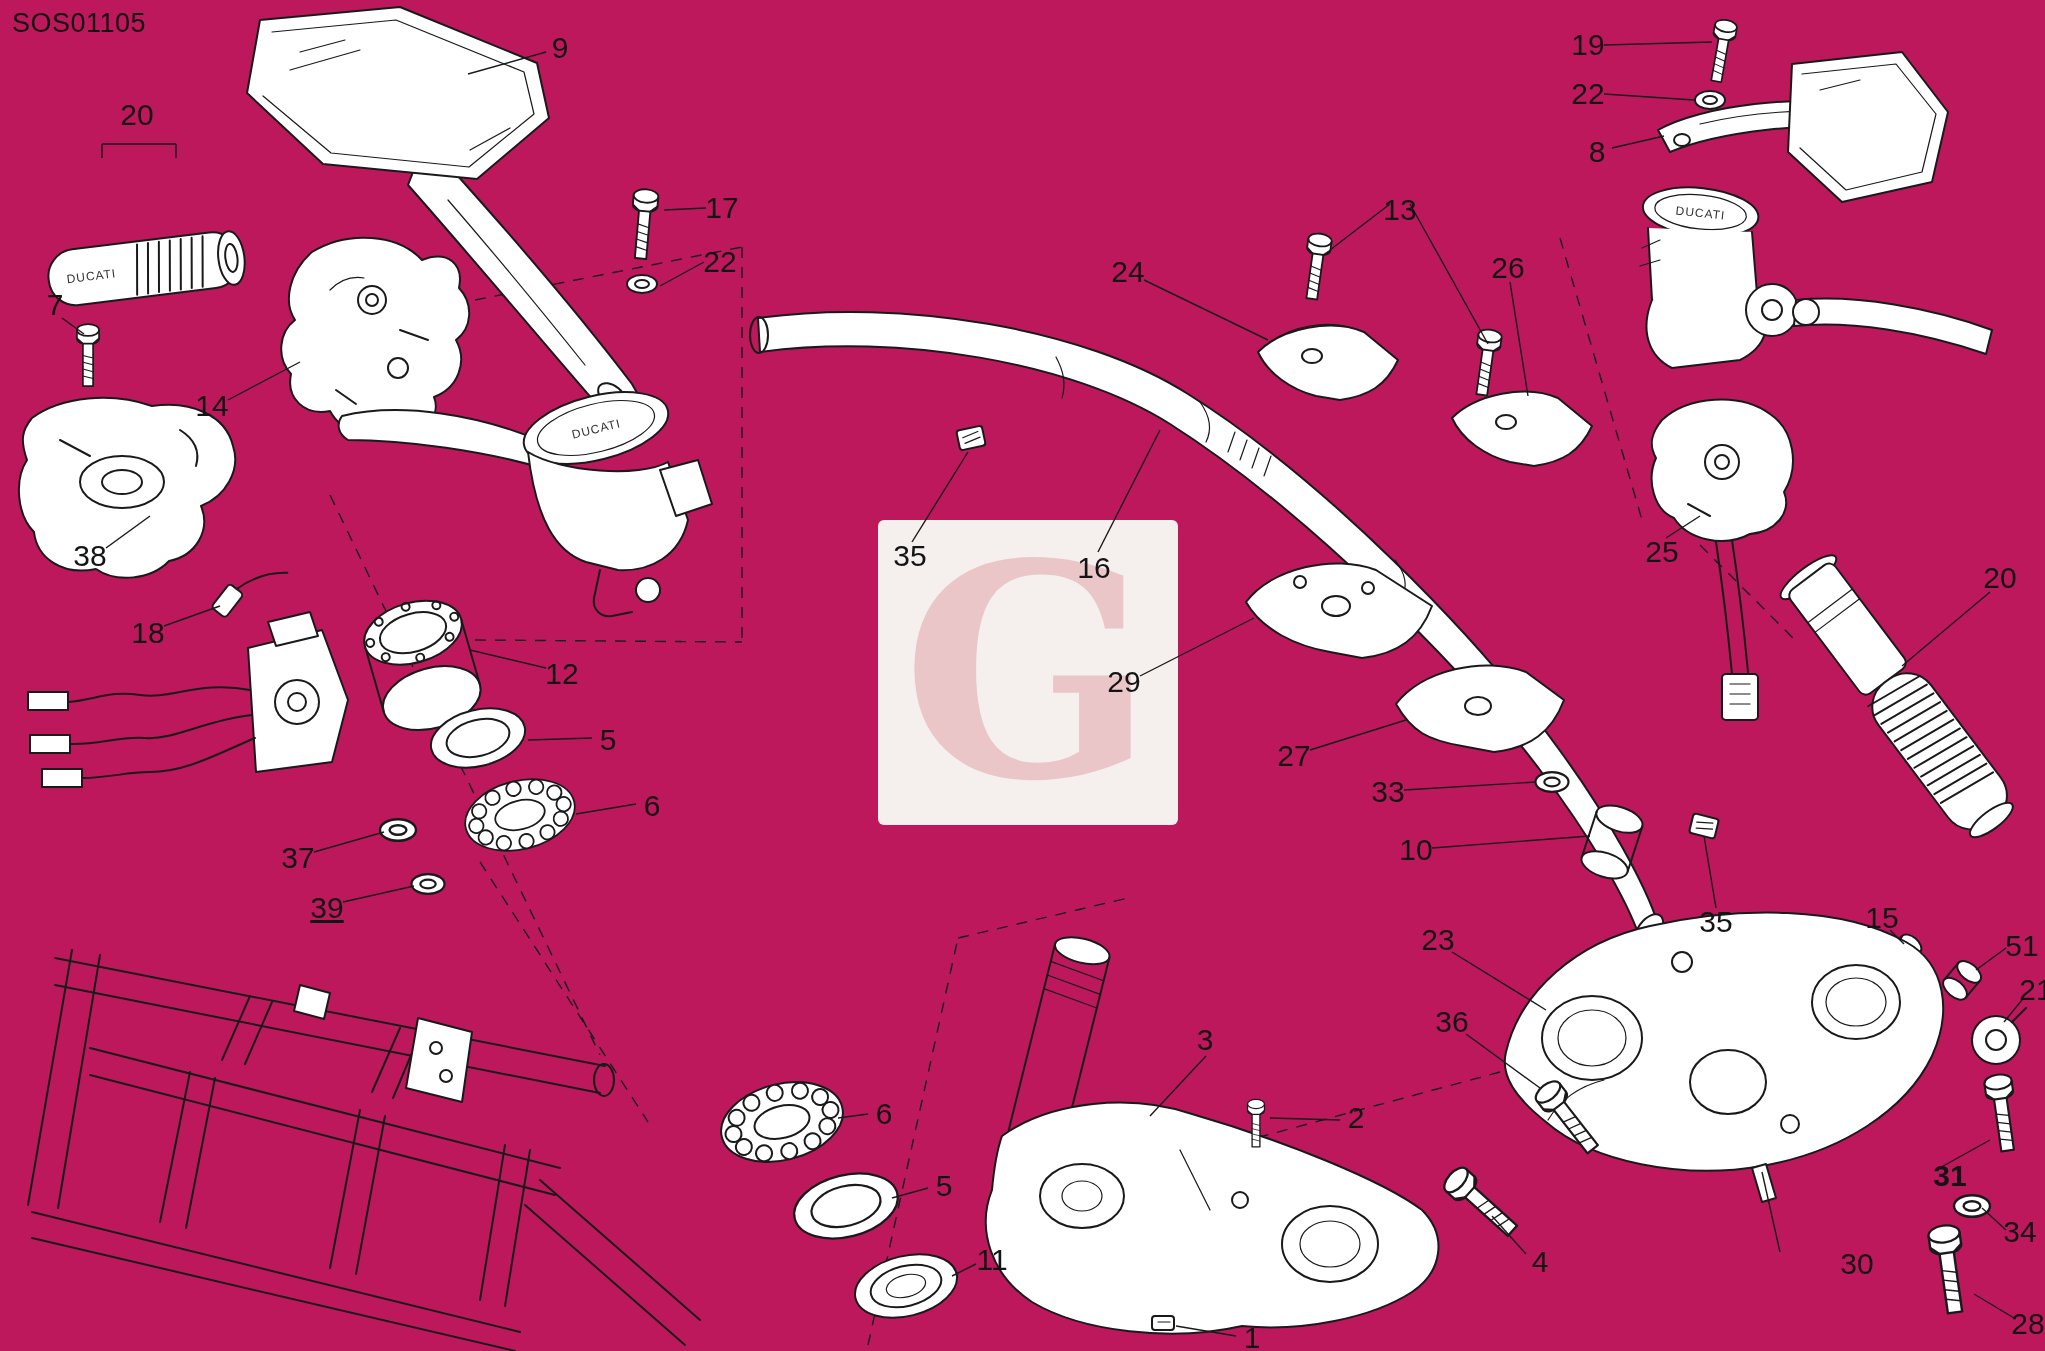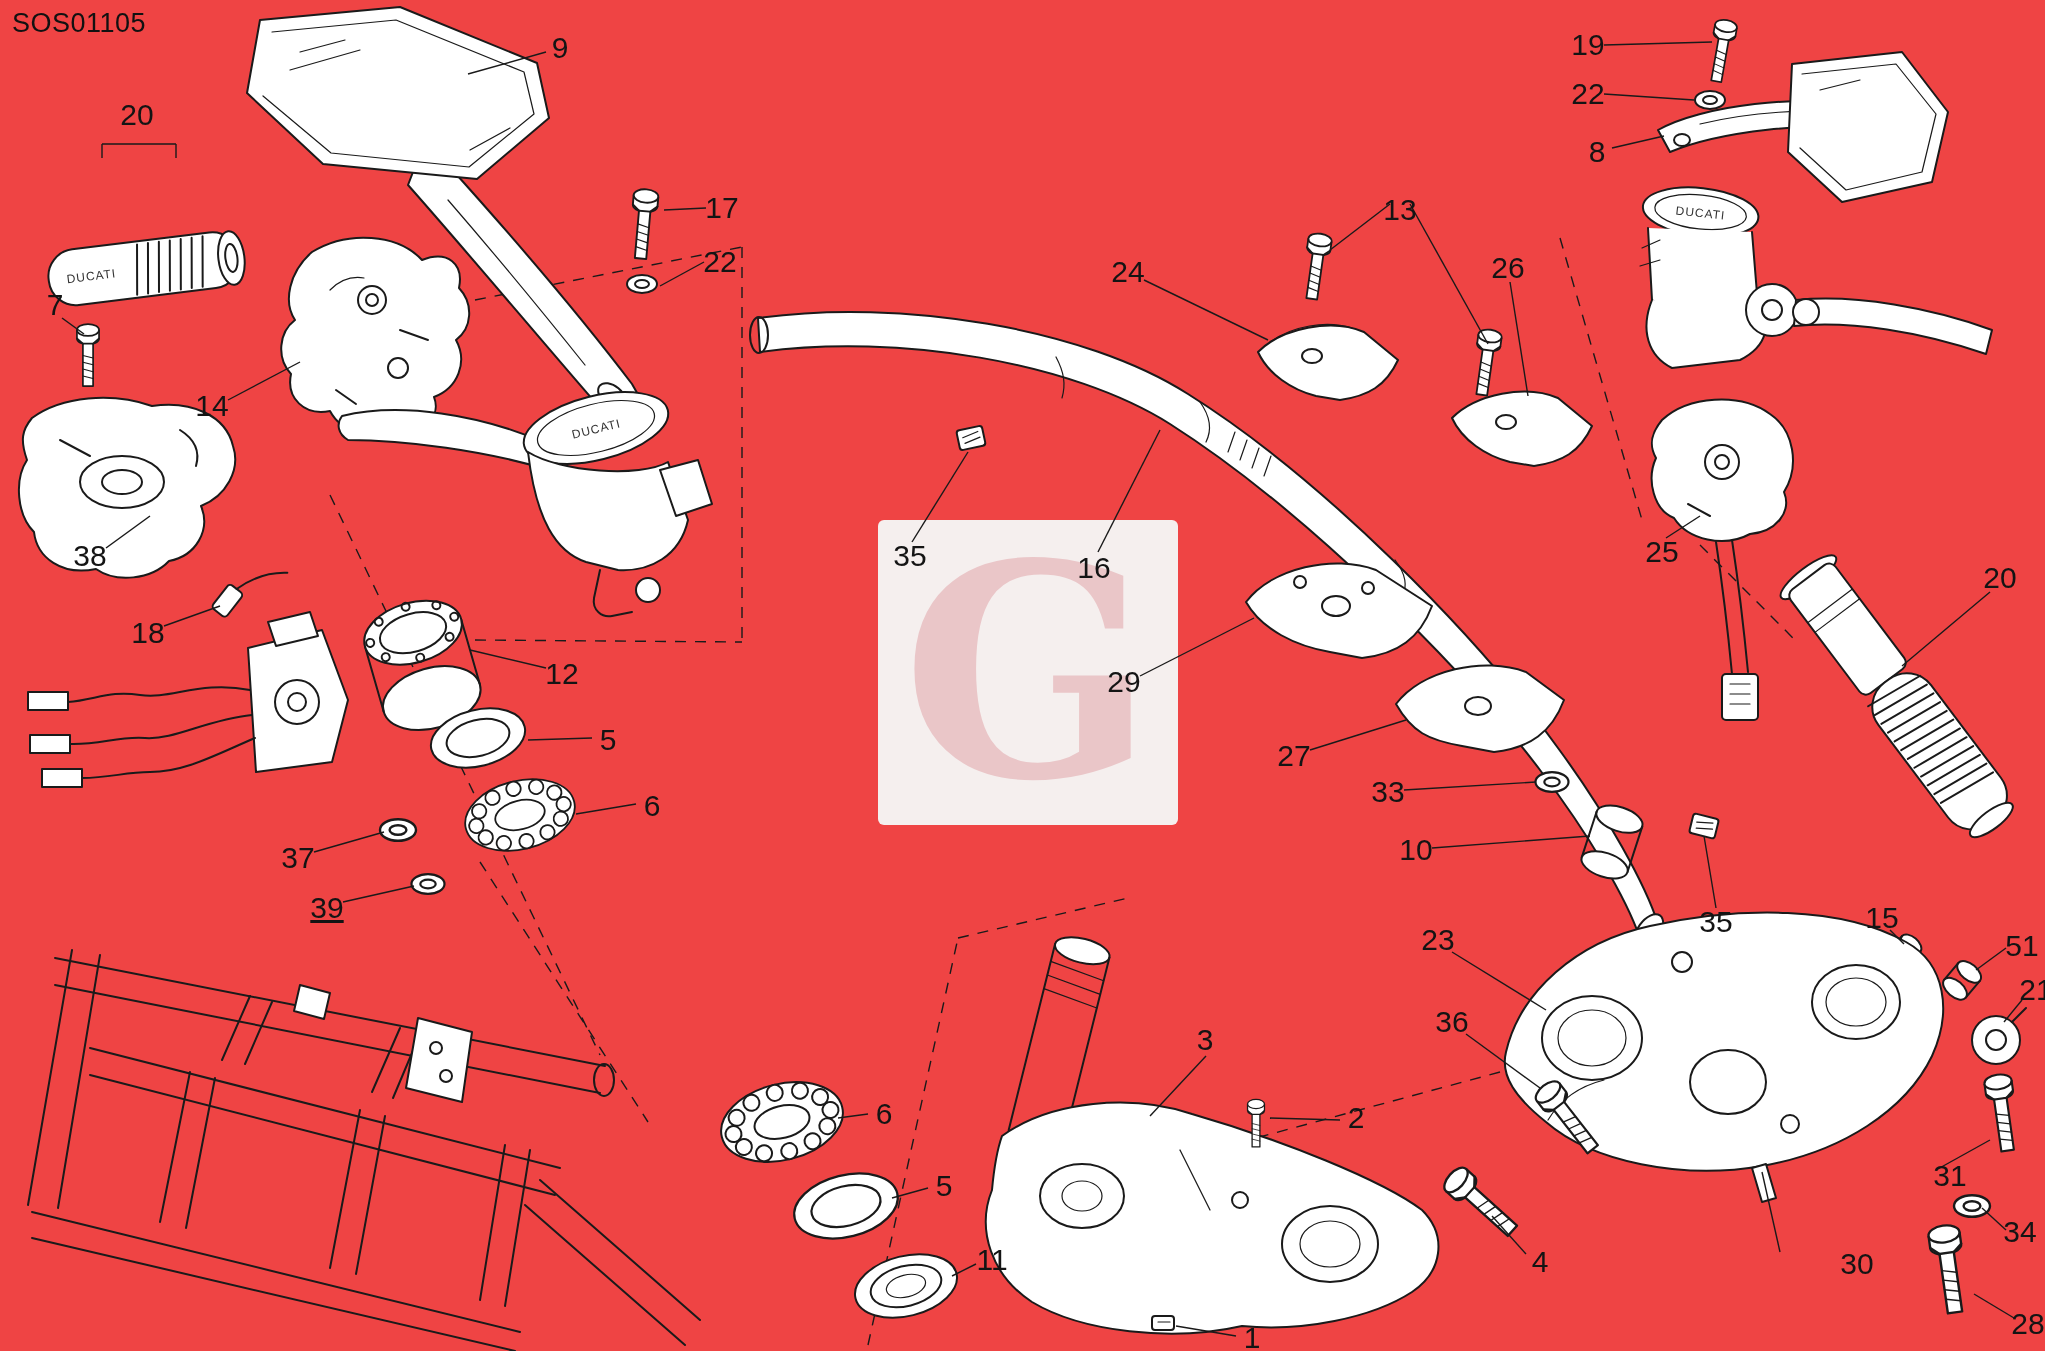--- a/index.html
+++ b/index.html
@@ -1,17 +1,17 @@
 <!DOCTYPE html>
 <html><head>
 <meta charset="utf-8">
 <style>
   * { margin:0; padding:0; box-sizing:border-box; }
   body { background:#ffffff; font-family:"Liberation Sans", sans-serif; }
-  .stage { position:relative; width:2045px; height:1351px; background:#ef4444; overflow:hidden; }
+  .stage { position:relative; width:2045px; height:1351px; background:#be185d; overflow:hidden; }
   .code-label { position:absolute; left:12px; top:8px; font-size:27px; color:#111; letter-spacing:.5px; }
   .watermark { position:absolute; left:878px; top:520px; width:300px; height:305px;
                background:#f5efee; border-radius:6px; display:flex; align-items:center; justify-content:center; z-index:1; }
   .watermark span { font-family:"DejaVu Serif", serif; font-weight:bold; font-size:295px; line-height:1;
                     color:#eac6c8; }
   svg.drawing { position:absolute; left:0; top:0; z-index:2; }
   .callout-layer { position:absolute; left:0; top:0; width:100%; height:100%; z-index:3; pointer-events:none; }
   .callout { position:absolute; transform:translate(-50%,-50%); font-size:30px; color:#141414; }
   
   .s  { stroke:#1a1a1a; stroke-width:2; fill:none; stroke-linecap:round; stroke-linejoin:round; }
@@ -466,18 +466,18 @@
       <div class="callout" style="left: 1438px; top: 940px;">23</div>
       <div class="callout" style="left: 1452px; top: 1022px;">36</div>
       <div class="callout" style="left: 1205px; top: 1040px;">3</div>
       <div class="callout" style="left: 1356px; top: 1118px;">2</div>
       <div class="callout" style="left: 1540px; top: 1262px;">4</div>
       <div class="callout" style="left: 1252px; top: 1338px;">1</div>
       <div class="callout" style="left: 992px; top: 1260px;">11</div>
       <div class="callout" style="left: 944px; top: 1186px;">5</div>
       <div class="callout" style="left: 884px; top: 1114px;">6</div>
       <div class="callout" style="left: 1857px; top: 1264px;">30</div>
-      <div class="callout" style="left: 1950px; top: 1176px;">31</div>
+      <div class="callout" style="left: 1950px; top: 1176px; font-weight: bold;">31</div>
       <div class="callout" style="left: 2020px; top: 1232px;">34</div>
       <div class="callout" style="left: 2028px; top: 1324px;">28</div>
       <div class="callout" style="left: 1716px; top: 922px;">35</div>
     </div>
 </div>
 
 </body></html>

